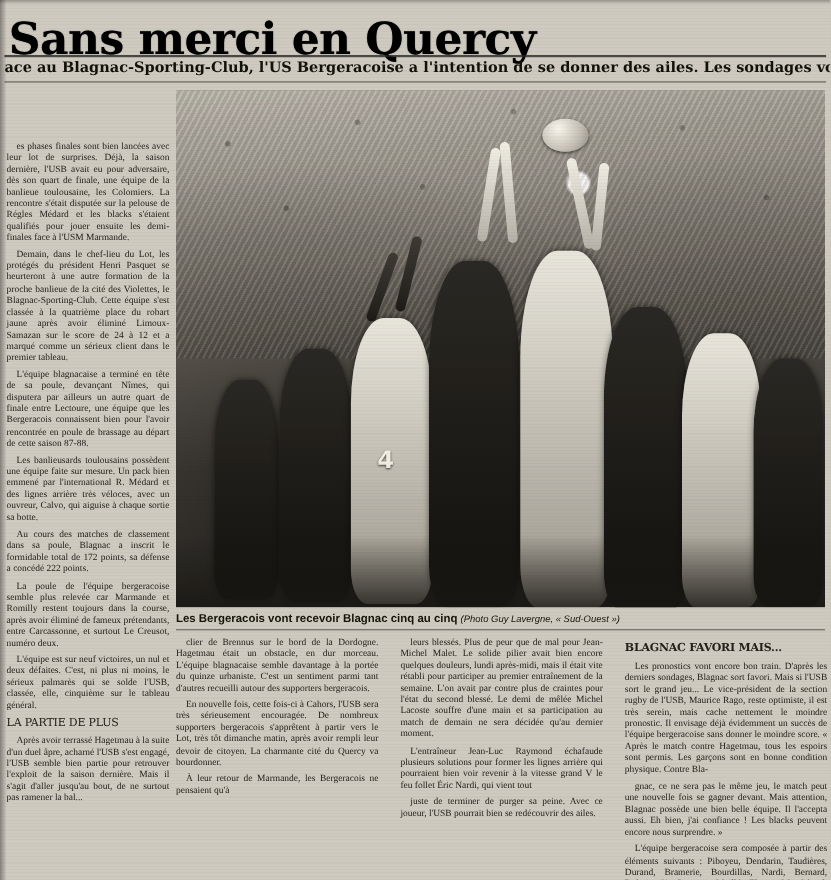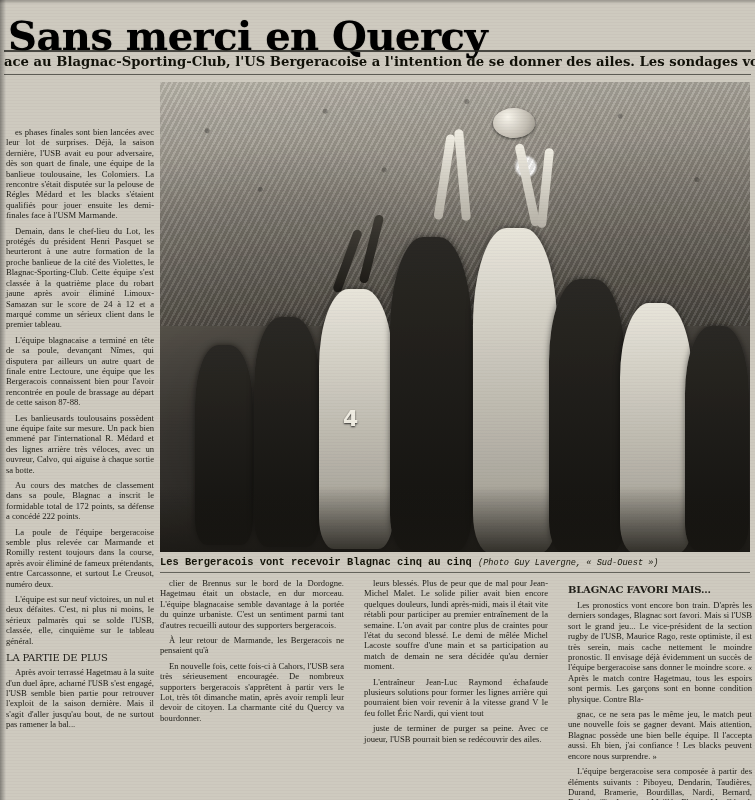--- a/index.html
+++ b/index.html
@@ -173,21 +173,21 @@
     font-size: 22px;
     text-shadow: 0 1px 2px rgba(0,0,0,.8);
     opacity: .9;
   }
 
   .photo-caption {
     position: absolute;
     left: 160px;
     top: 556px;
     width: 590px;
-    font-family: Liberation Mono, monospace;
+    font-family: Liberation Sans, sans-serif;
     font-weight: bold;
     font-size: 10.4px;
     line-height: 12px;
     color: #19190f;
   }
   .photo-caption .credit {
     font-weight: normal;
     font-style: italic;
     font-size: 8.6px;
   }
@@ -293,22 +293,22 @@
   <div class="photo-caption">
     <span>Les Bergeracois vont recevoir Blagnac cinq au cinq</span>
     <span class="credit">(Photo Guy Lavergne, « Sud-Ouest »)</span>
   </div>
   <div class="rule-caption"></div>
 
   <div class="bottom">
 
     <div class="bcol">
       <p>clier de Brennus sur le bord de la Dordogne. Hagetmau était un obstacle, en dur morceau. L'équipe blagnacaise semble davantage à la portée du quinze urbaniste. C'est un sentiment parmi tant d'autres recueilli autour des supporters bergeracois.</p>
+      <p>En nouvelle fois, cette fois-ci à Cahors, l'USB sera très sérieusement encouragée. De nombreux supporters bergeracois s'apprêtent à partir vers le Lot, très tôt dimanche matin, après avoir rempli leur devoir de citoyen. La charmante cité du Quercy va bourdonner.</p>
       <p>À leur retour de Marmande, les Bergeracois ne pensaient qu'à</p>
-      <p>En nouvelle fois, cette fois-ci à Cahors, l'USB sera très sérieusement encouragée. De nombreux supporters bergeracois s'apprêtent à partir vers le Lot, très tôt dimanche matin, après avoir rempli leur devoir de citoyen. La charmante cité du Quercy va bourdonner.</p>
     </div>
 
     <div class="bcol">
       <p>leurs blessés. Plus de peur que de mal pour Jean-Michel Malet. Le solide pilier avait bien encore quelques douleurs, lundi après-midi, mais il était vite rétabli pour participer au premier entraînement de la semaine. L'on avait par contre plus de craintes pour l'état du second blessé. Le demi de mêlée Michel Lacoste souffre d'une main et sa participation au match de demain ne sera décidée qu'au dernier moment.</p>
       <p>L'entraîneur Jean-Luc Raymond échafaude plusieurs solutions pour former les lignes arrière qui pourraient bien voir revenir à la vitesse grand V le feu follet Éric Nardi, qui vient tout</p>
       <p>juste de terminer de purger sa peine. Avec ce joueur, l'USB pourrait bien se redécouvrir des ailes.</p>
     </div>
 
     <div class="bcol">
       <h3>BLAGNAC FAVORI MAIS...</h3>

